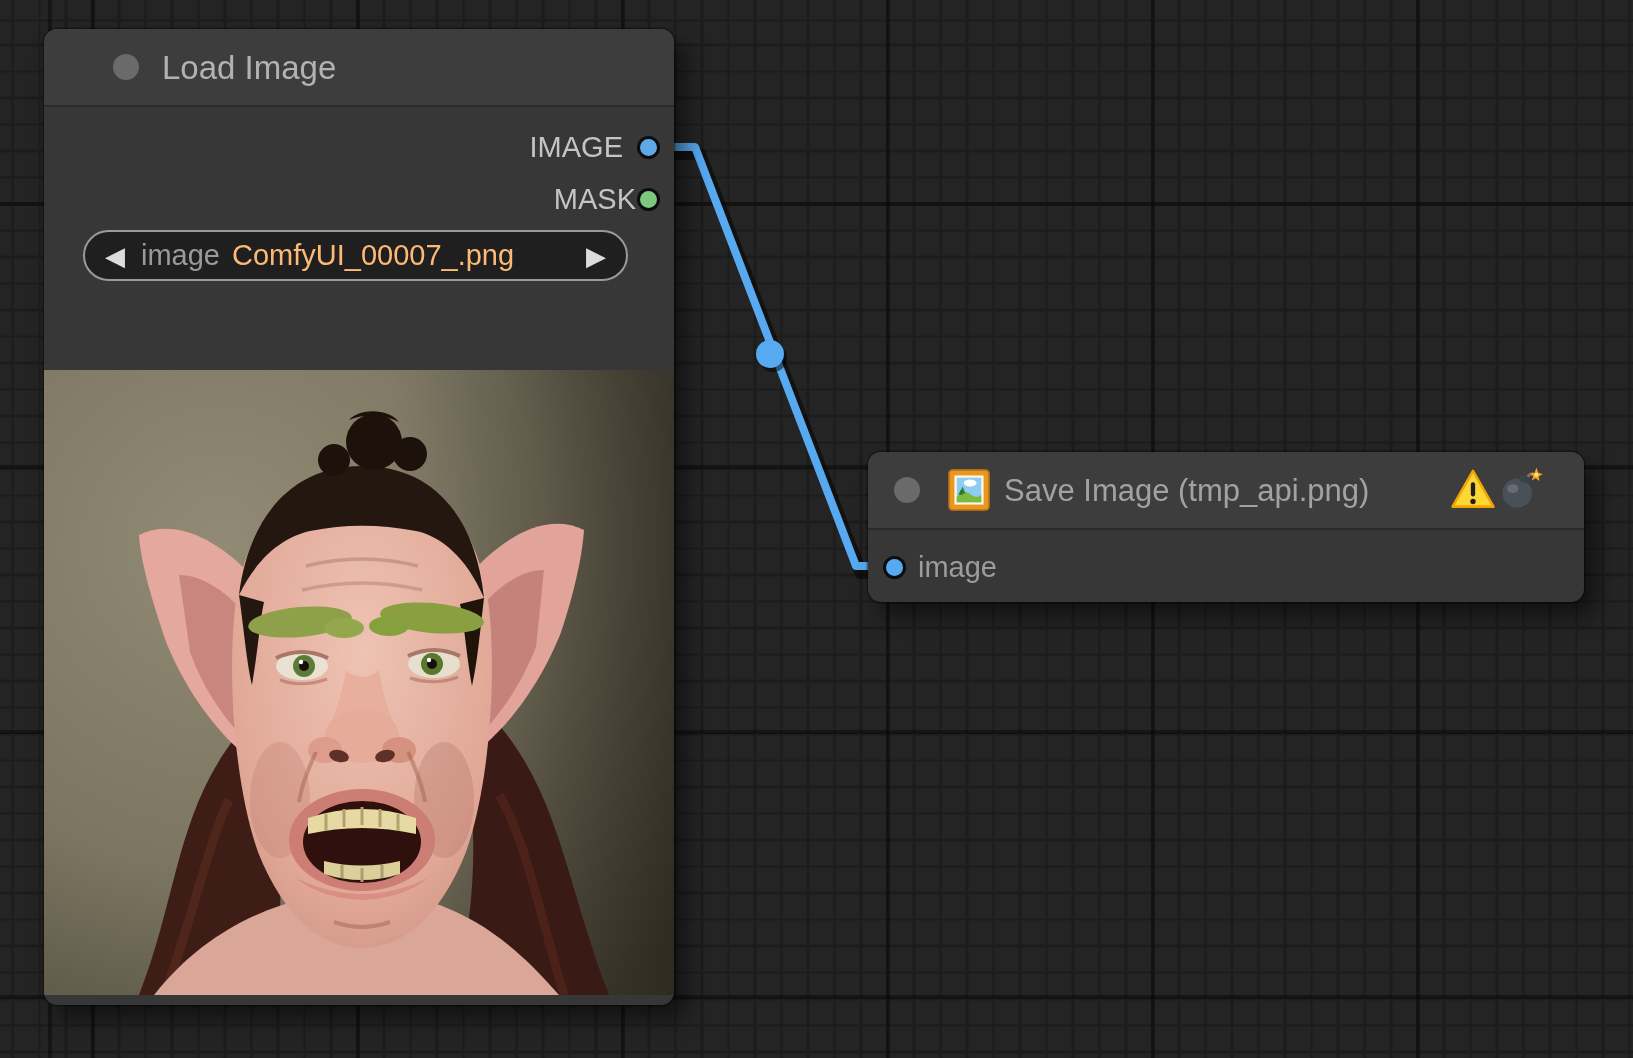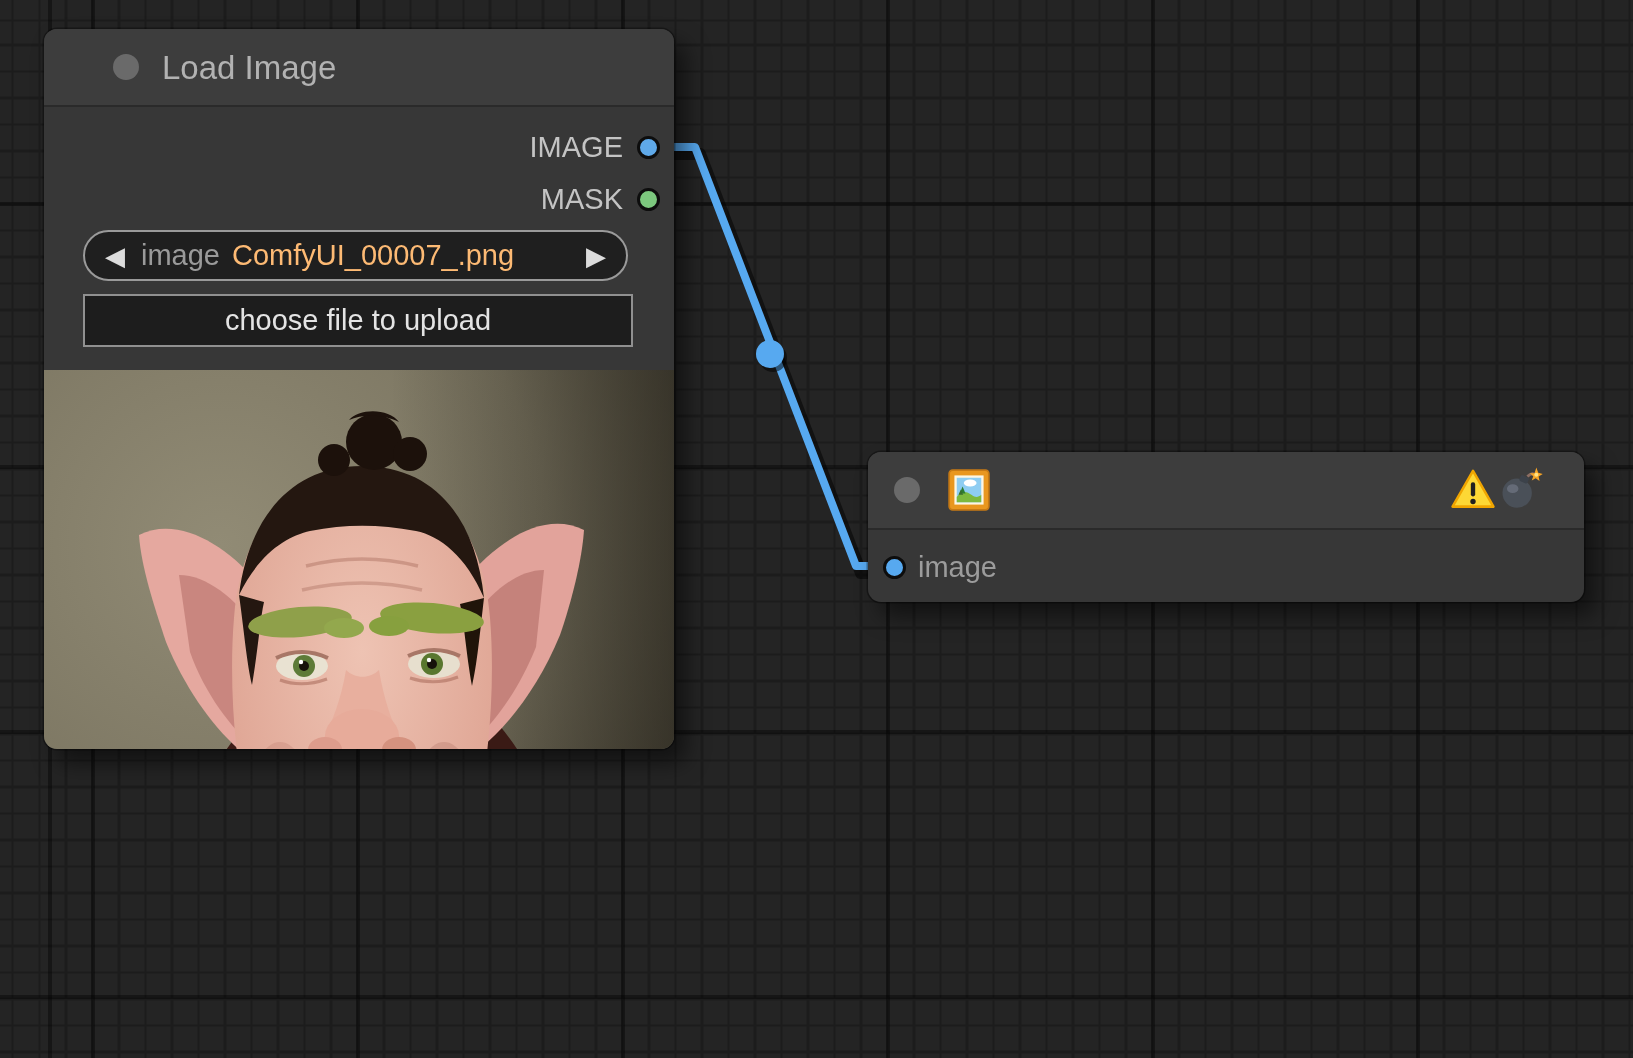--- a/index.html
+++ b/index.html
@@ -32,21 +32,21 @@
     font-size:33px;white-space:nowrap;
   }
   .slot-dot{
     position:absolute;width:23px;height:23px;border-radius:50%;
     border:3px solid #0d0d0d;box-sizing:border-box;
   }
   .slot-label{
     position:absolute;color:#c4c4c4;font-size:29px;line-height:34px;white-space:nowrap;
   }
   
-  #load-node{left:44px;top:29px;width:630px;height:720px;}
+  #load-node{left:44px;top:29px;width:630px;height:976px;}
   #load-node .title-dot{left:69px;}
   #load-node .title-text{left:118px;}
   .combo{
     position:absolute;left:39px;top:201px;width:545px;height:51px;box-sizing:border-box;
     background:#1f1f1f;border:2px solid #9a9a9a;border-radius:26px;
     display:flex;align-items:center;padding:0 20px;
   }
   .combo-arrow{color:#dcdcdc;font-size:26px;line-height:1;cursor:pointer;}
   .combo-label{color:#9a9a9a;font-size:29px;margin-left:16px;}
   .combo-value{color:#fdba74;font-size:29px;margin-left:12px;white-space:nowrap;overflow:hidden;}
@@ -79,32 +79,31 @@
 
 <div class="node" id="load-node">
   <div class="node-title">
     <div class="title-dot"></div>
     <div class="title-text">Load Image</div>
   </div>
 
   <div class="slot-label" style="right:51px;top:101px;">IMAGE</div>
   <div class="slot-dot" style="left:593px;top:107px;background:#5fa9e9;"></div>
 
-  <div class="slot-label" style="right:51px;top:153px;">MASK</div>
+  <div class="slot-label" style="right:38px;top:153px;">MASK</div>
   <div class="slot-dot" style="left:593px;top:159px;background:#7cc87e;"></div>
 
   <div class="combo">
     <span class="combo-arrow">◀</span>
     <span class="combo-label">image</span>
     <span class="combo-value">ComfyUI_00007_.png</span>
     <span class="combo-spacer"></span>
     <span class="combo-arrow">▶</span>
   </div>
 
-  <div class="upload-btn">choose file to upload</div>
 
   <svg class="preview" viewBox="0 0 630 625" role="img">
     <defs>
       <radialGradient id="bgG" cx="28%" cy="28%" r="95%">
         <stop offset="0%" stop-color="#918b75"></stop>
         <stop offset="55%" stop-color="#7b7561"></stop>
         <stop offset="100%" stop-color="#4e493a"></stop>
       </radialGradient>
       <linearGradient id="darkR" x1="0" y1="0" x2="1" y2="0">
         <stop offset="55%" stop-color="rgba(20,18,12,0)"></stop>
@@ -193,20 +192,21 @@
     <svg class="title-icon" style="left:80px;" viewBox="0 0 36 36">
       <rect x="1" y="1" width="34" height="34" rx="3" fill="#e9971f"></rect>
       <rect x="1" y="1" width="34" height="34" rx="3" fill="none" stroke="#c77a14" stroke-width="1.5"></rect>
       <rect x="5.5" y="5.5" width="25" height="25" fill="#fdf6e3"></rect>
       <rect x="7.5" y="7.5" width="21" height="21" fill="#8ecdf2"></rect>
       <ellipse cx="19" cy="12" rx="5.5" ry="3" fill="#ffffff"></ellipse>
       <path d="M7.5 24 C12 18 16 19 20 22 C24 25 26 24 28.5 22 L28.5 28.5 L7.5 28.5 Z" fill="#7cb93e"></path>
       <path d="M10 21 L12.5 15 L15 21 Z" fill="#2e7d32"></path>
       <path d="M9 22 L11 17.5 L13 22 Z" fill="#386f2c"></path>
     </svg>
+    <div class="title-text">Save Image (tmp_api.png)</div>
 
     <svg class="title-icon" style="left:582px;top:15px;width:46px;height:46px;" viewBox="0 0 36 36">
       <path d="M18 3 L34 31 L2 31 Z" fill="#fdd835" stroke="#f0a500" stroke-width="2" stroke-linejoin="round"></path>
       <rect x="16.3" y="12" width="3.4" height="11" rx="1.6" fill="#212121"></rect>
       <circle cx="18" cy="27" r="2.1" fill="#212121"></circle>
     </svg>
 
     <svg class="title-icon" style="left:630px;top:13px;width:46px;height:46px;" viewBox="0 0 36 36">
       <circle cx="15" cy="22" r="11.5" fill="#4a5058"></circle>
       <ellipse cx="11.5" cy="18.5" rx="4.5" ry="3.5" fill="#6b7280" opacity=".8"></ellipse>

